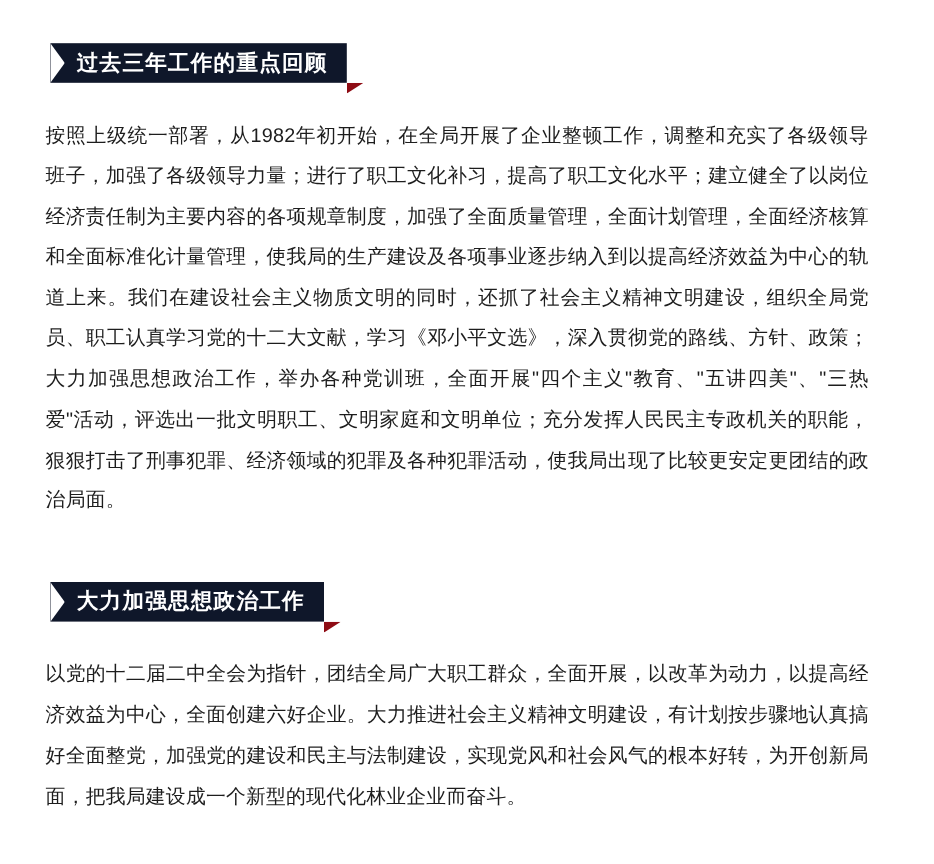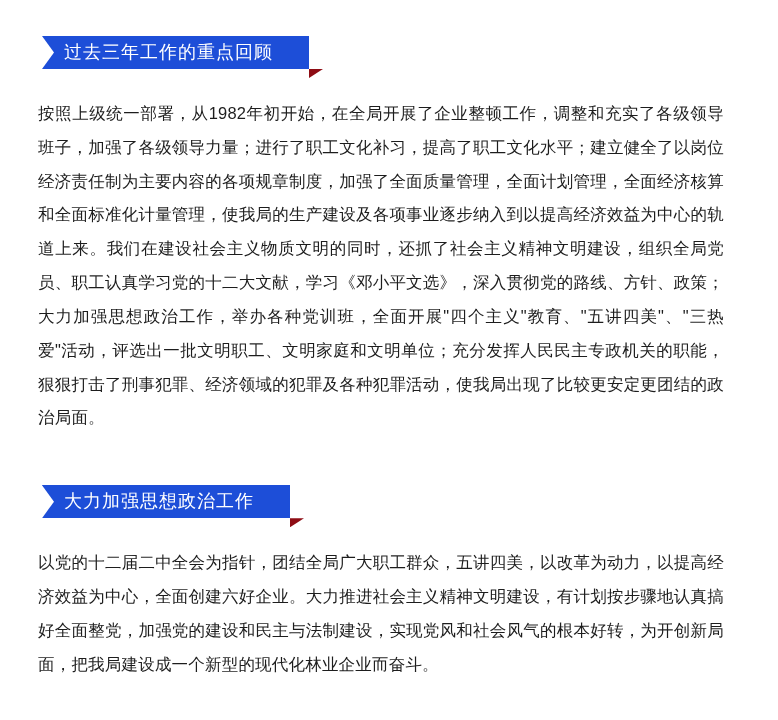--- a/index.html
+++ b/index.html
@@ -22,26 +22,26 @@
 
   
   .heading-wrap {
     position: relative;
     margin: 0 0 0 42px;
     display: inline-block;
   }
   .heading {
     position: relative;
     display: inline-block;
-    background: #1d4ed8;
+    background: #0f172a;
     color: #ffffff;
     font-size: 18px;
-    font-weight: normal;
+    font-weight: bold;
     letter-spacing: 1px;
-    padding: 7px 36px 8px 22px;
+    padding: 7px 16px 8px 22px;
     line-height: 1;
     z-index: 2;
   }
   
   .heading::before {
     content: "";
     position: absolute;
     left: 0;
     top: 0;
     bottom: 0;
@@ -111,21 +111,21 @@
   <p class="para first-block">按照上级统一部署，从1982年初开始，在全局开展了企业整顿工作，调整和充实了各级领导班子，加强了各级领导力量；进行了职工文化补习，提高了职工文化水平；建立健全了以岗位经济责任制为主要内容的各项规章制度，加强了全面质量管理，全面计划管理，全面经济核算和全面标准化计量管理，使我局的生产建设及各项事业逐步纳入到以提高经济效益为中心的轨道上来。我们在建设社会主义物质文明的同时，还抓了社会主义精神文明建设，组织全局党员、职工认真学习党的十二大文献，学习《邓小平文选》，深入贯彻党的路线、方针、政策；大力加强思想政治工作，举办各种党训班，全面开展"四个主义"教育、"五讲四美"、"三热爱"活动，评选出一批文明职工、文明家庭和文明单位；充分发挥人民民主专政机关的职能，狠狠打击了刑事犯罪、经济领域的犯罪及各种犯罪活动，使我局出现了比较更安定更团结的政治局面。</p>
 
   
   <div class="spacer-2"></div>
 
   <div class="heading-wrap">
     <span class="heading">大力加强思想政治工作</span>
     <span class="heading-fold"></span>
   </div>
 
-  <p class="para first-block">以党的十二届二中全会为指针，团结全局广大职工群众，五讲四美，以改革为动力，以提高经济效益为中心，全面创建六好企业。大力推进社会主义精神文明建设，有计划按步骤地认真搞好全面整党，加强党的建设和民主与法制建设，实现党风和社会风气的根本好转，为开创新局面，把我局建设成一个新型的现代化林业企业而奋斗。</p>
+  <p class="para first-block">以党的十二届二中全会为指针，团结全局广大职工群众，全面开展，以改革为动力，以提高经济效益为中心，全面创建六好企业。大力推进社会主义精神文明建设，有计划按步骤地认真搞好全面整党，加强党的建设和民主与法制建设，实现党风和社会风气的根本好转，为开创新局面，把我局建设成一个新型的现代化林业企业而奋斗。</p>
 
   
   <div class="footer">
     <div class="brush">
       <svg class="brush-shape" viewBox="0 0 330 54" preserveAspectRatio="none">
         <path d="M6,30 C22,16 44,11 72,9 C110,6 150,8 190,9 C226,10 262,8 296,12 C312,14 324,18 328,24 C330,30 322,36 306,40 C280,46 248,48 214,47 C176,46 140,44 104,45 C74,46 44,48 22,44 C10,42 2,37 6,30 Z" fill="#d3151f"></path>
         <path d="M14,42 C40,49 80,51 120,50 C160,49 200,47 240,48 C268,49 292,48 310,44 C300,50 276,53 244,53 C200,53 160,52 118,53 C80,54 44,52 24,48 Z" fill="#b8111a" opacity="0.85"></path>
         <path d="M300,14 C314,16 326,20 329,26 C330,21 322,15 308,12 Z" fill="#e8414a" opacity="0.8"></path>
         <path d="M2,33 C0,26 10,18 26,13 C14,20 6,26 8,33 Z" fill="#e8414a" opacity="0.7"></path>
       </svg>

